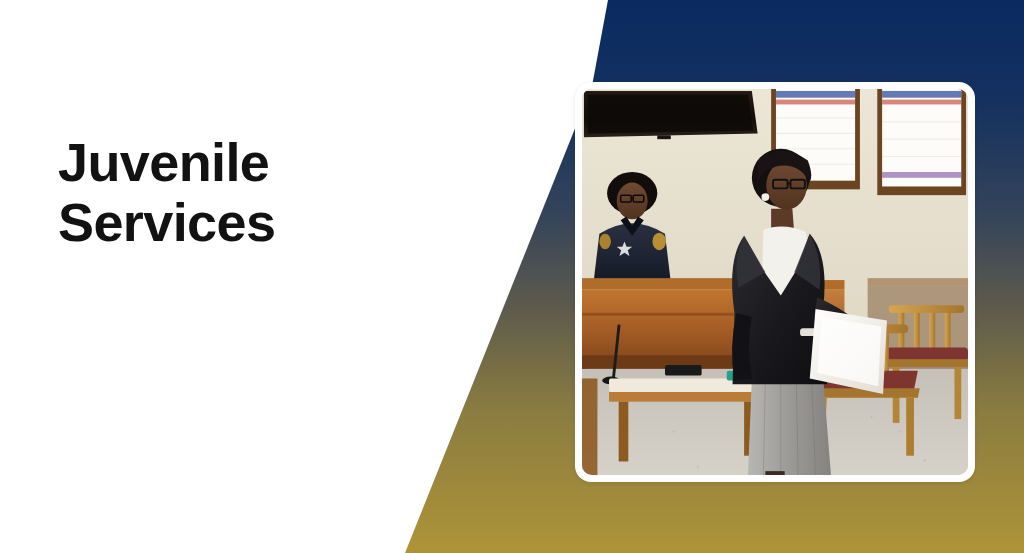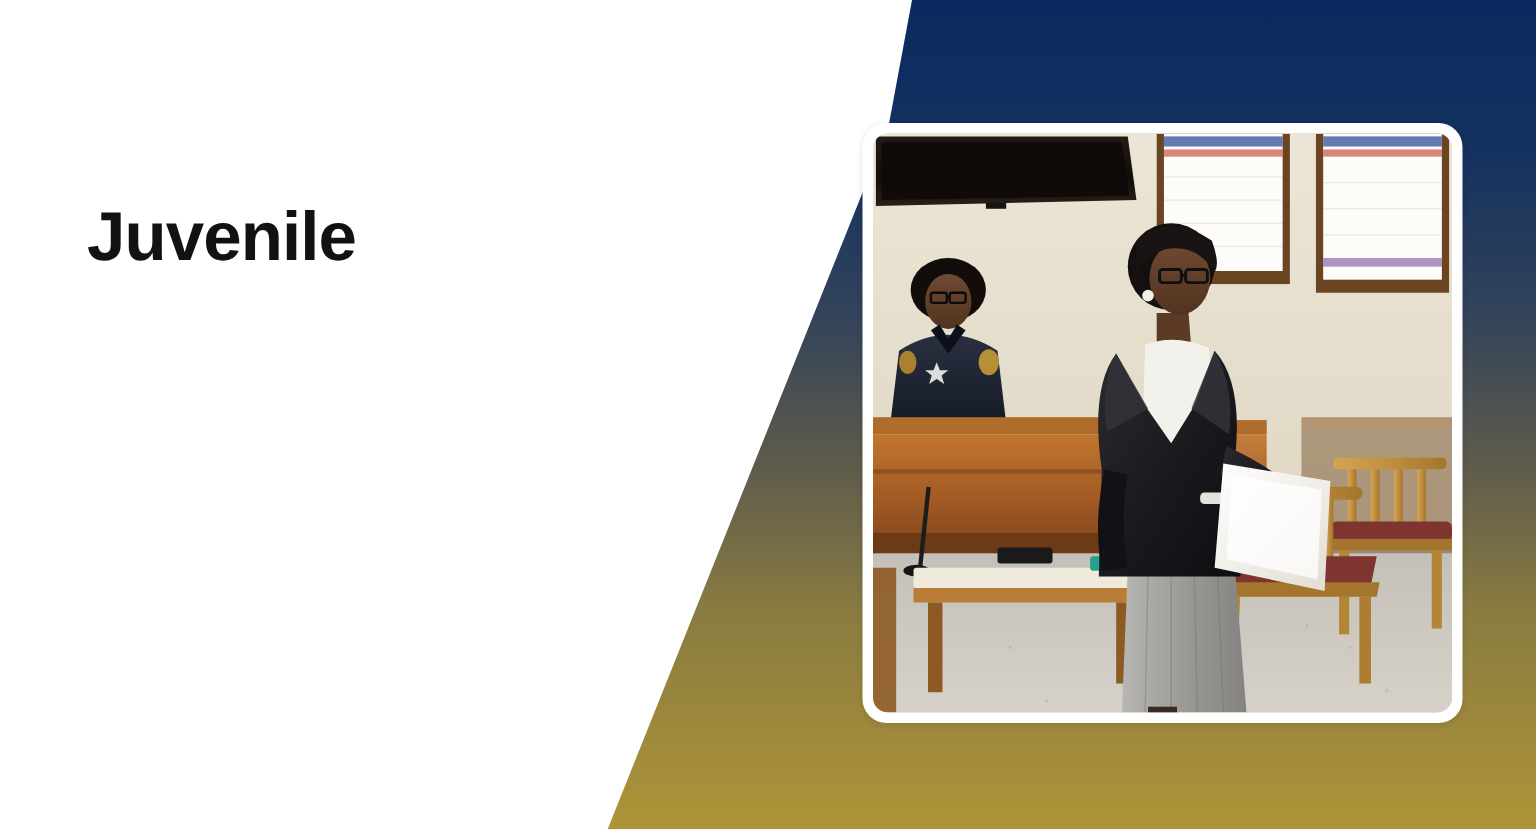--- a/index.html
+++ b/index.html
@@ -22,21 +22,21 @@
     position:absolute; inset:0;
     pointer-events:none;
   }
   .deco-svg { position:absolute; top:0; left:0; width:1024px; height:553px; display:block; }
 
   
   .headline {
     position:absolute;
     left:58px; top:132px;
     width:420px;
-    font-size:46px;
+    font-size:54px;
     line-height:1.12;
     font-weight:bold;
     letter-spacing:-0.6px;
     color:#121212;
     font-family:"Liberation Sans", sans-serif;
   }
   .headline .l1 { display:block; }
   .headline .l2 { display:block; }
 
   
@@ -75,20 +75,21 @@
           <stop offset="100%" stop-color="#AE9438"></stop>
         </linearGradient>
       </defs>
 
       <path d="M 608 0 L 1024 0 L 1024 320 L 1024 0 Z M 608 0 L 1024 0 L 1024 553 L 405 553 L 592 86 Z" fill="url(#brandGrad)"></path>
     </svg>
   </div>
 
   <h1 class="headline">
     <span class="l1">Juvenile</span>
+    <span class="l2">Services</span>
   </h1>
 
   <div class="photo-card">
     <div class="photo-frame">
       <svg class="photo-svg" viewBox="0 0 400 400" preserveAspectRatio="xMidYMid slice">
         <defs>
           <linearGradient id="wallG" x1="0" y1="0" x2="0" y2="1">
             <stop offset="0%" stop-color="#ece6d6"></stop>
             <stop offset="100%" stop-color="#ded6c2"></stop>
           </linearGradient>

